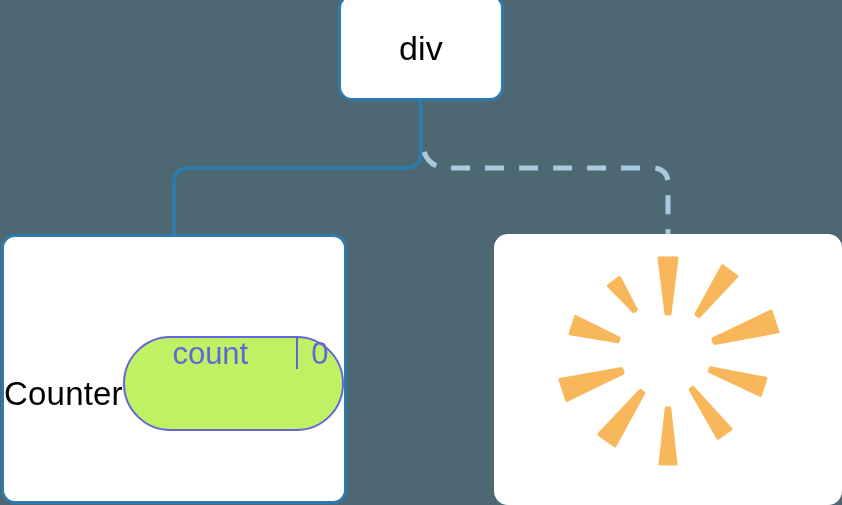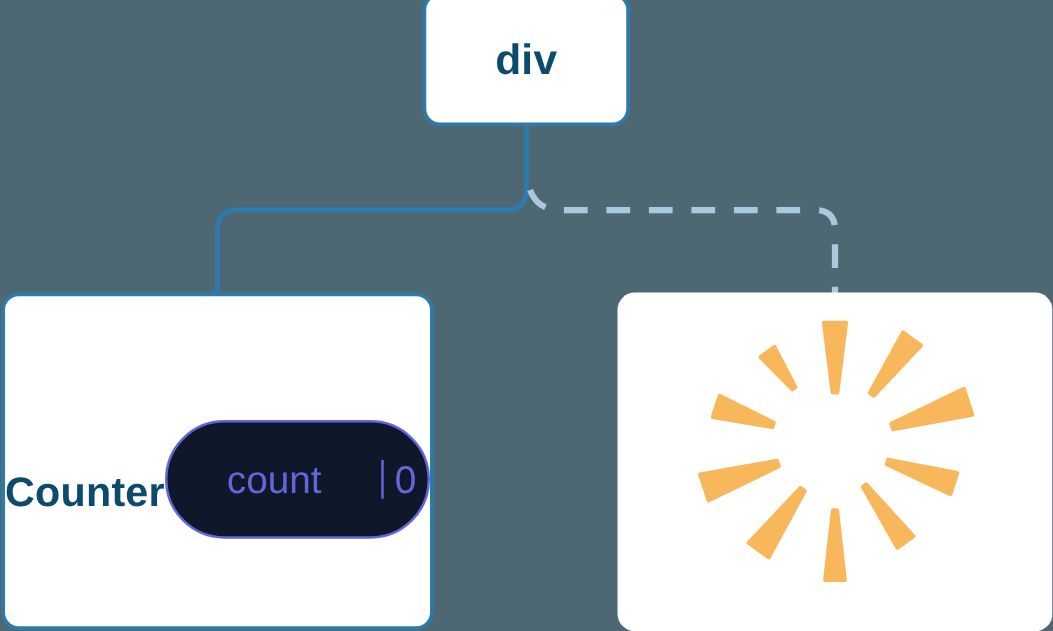--- a/index.html
+++ b/index.html
@@ -48,23 +48,23 @@
     left: 338px;
     top: -6px;
     width: 166px;
     height: 107px;
     border-radius: 14px;
     display: flex;
     align-items: center;
     justify-content: center;
   }
   .node-title {
-    color: #0c4a6e;
+    color: #000000;
     font-size: 34px;
-    font-weight: 700;
+    font-weight: 400;
     letter-spacing: 0.2px;
     line-height: 1;
     user-select: none;
   }
 
   
   #node-counter {
     left: 1px;
     top: 234px;
     width: 346px;
@@ -79,23 +79,23 @@
   }
 
   
   .state-pill {
     margin-top: 28px;
     width: 265px;
     height: 95px;
     border: 2px solid #6366d8;
     border-radius: 48px;
     display: flex;
-    align-items: center;
+    align-items: flex-start;
     box-sizing: border-box;
-    background: #0f172a;
+    background: #bef264;
   }
   .pill-key,
   .pill-val {
     display: flex;
     align-items: center;
     justify-content: center;
     color: #6366d8;
     font-size: 31px;
     line-height: 1;
     user-select: none;

